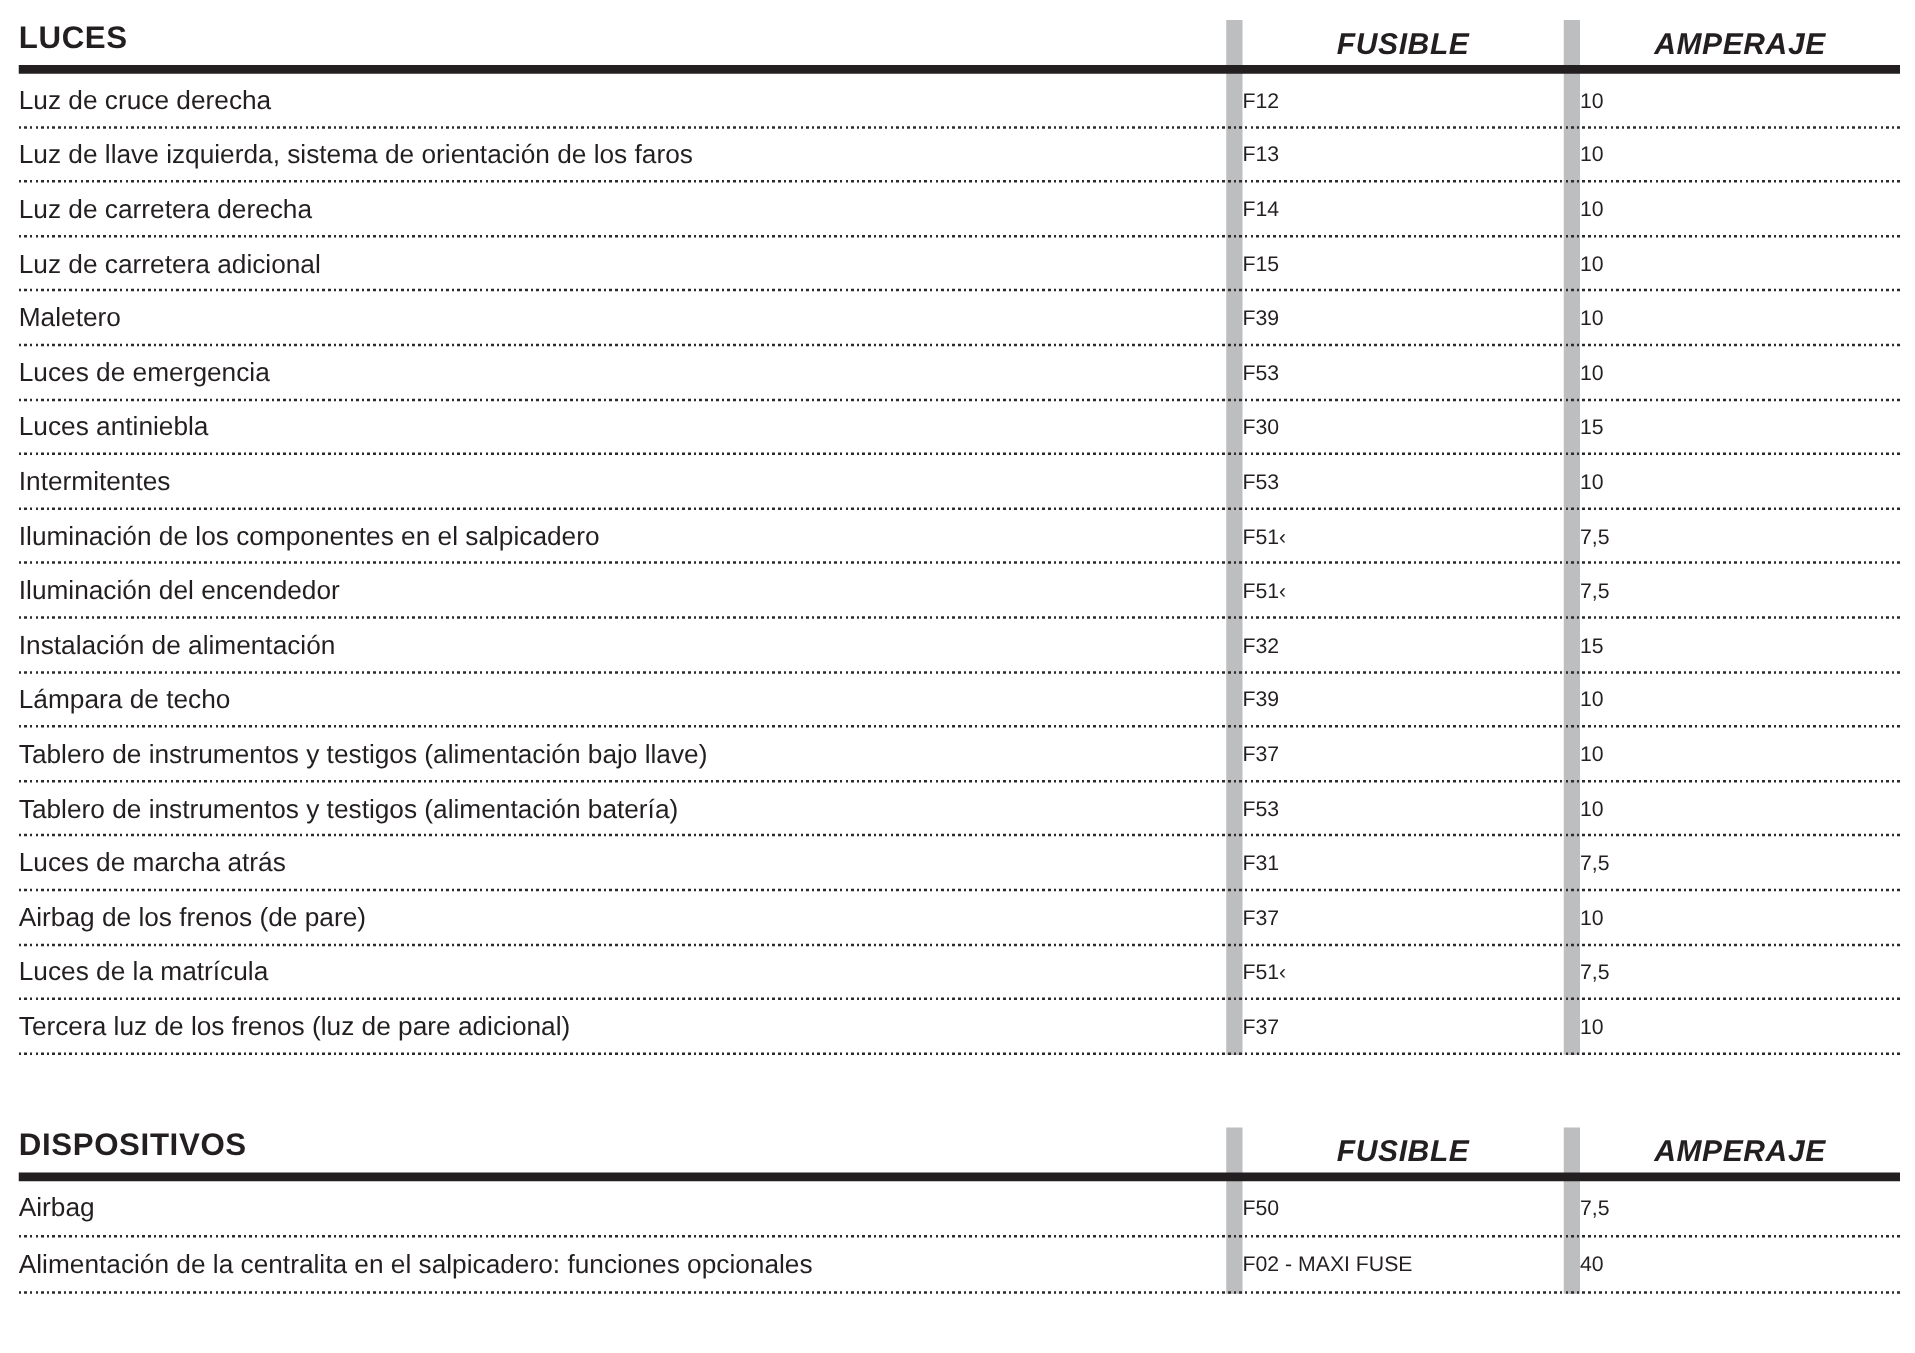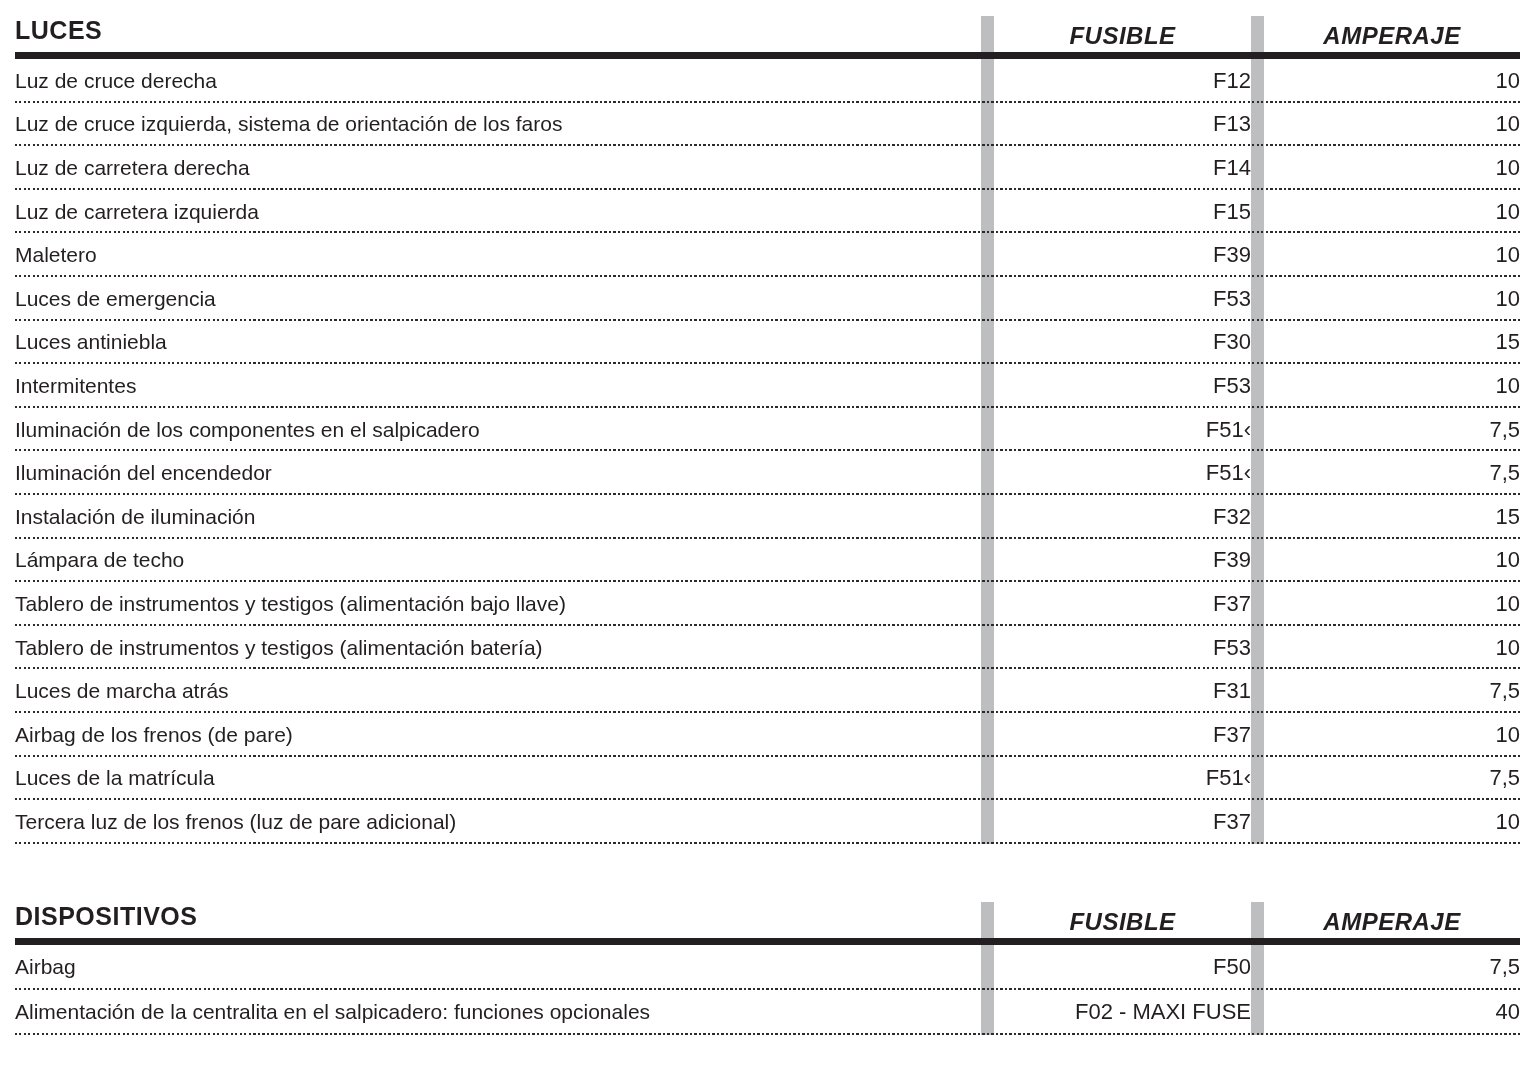--- a/index.html
+++ b/index.html
@@ -83,22 +83,22 @@
     height: 2px;
     background-image: repeating-linear-gradient(90deg, #2e2a2b 0 2px, transparent 2px 4.5px);
   }
   .c-label {
     font-size: 21px;
     padding-right: 8px;
     white-space: nowrap;
     overflow: hidden;
   }
   .c-fuse, .c-amp {
-    font-size: 22px;
-    text-align: right;
+    font-size: 17px;
+    text-align: left;
     white-space: nowrap;
   }
 </style>
 </head>
 <body>
 
 <div class="page">
 
   <section class="fuse-table t1">
     <div class="bar bar-1"></div>
@@ -113,35 +113,35 @@
     <div class="rule"></div>
     <div class="tbody">
         <div class="trow grid-cols">
     <div class="c-label">Luz de cruce derecha</div>
     <div></div>
     <div class="c-fuse">F12</div>
     <div></div>
     <div class="c-amp">10</div>
   </div>
         <div class="trow grid-cols">
-    <div class="c-label">Luz de cruce izquierda, sistema de orientación de los faros</div>
+    <div class="c-label">Luz de llave izquierda, sistema de orientación de los faros</div>
     <div></div>
     <div class="c-fuse">F13</div>
     <div></div>
     <div class="c-amp">10</div>
   </div>
         <div class="trow grid-cols">
     <div class="c-label">Luz de carretera derecha</div>
     <div></div>
     <div class="c-fuse">F14</div>
     <div></div>
     <div class="c-amp">10</div>
   </div>
         <div class="trow grid-cols">
-    <div class="c-label">Luz de carretera izquierda</div>
+    <div class="c-label">Luz de carretera adicional</div>
     <div></div>
     <div class="c-fuse">F15</div>
     <div></div>
     <div class="c-amp">10</div>
   </div>
         <div class="trow grid-cols">
     <div class="c-label">Maletero</div>
     <div></div>
     <div class="c-fuse">F39</div>
     <div></div>
@@ -176,21 +176,21 @@
     <div class="c-amp">7,5</div>
   </div>
         <div class="trow grid-cols">
     <div class="c-label">Iluminación del encendedor</div>
     <div></div>
     <div class="c-fuse">F51‹</div>
     <div></div>
     <div class="c-amp">7,5</div>
   </div>
         <div class="trow grid-cols">
-    <div class="c-label">Instalación de iluminación</div>
+    <div class="c-label">Instalación de alimentación</div>
     <div></div>
     <div class="c-fuse">F32</div>
     <div></div>
     <div class="c-amp">15</div>
   </div>
         <div class="trow grid-cols">
     <div class="c-label">Lámpara de techo</div>
     <div></div>
     <div class="c-fuse">F39</div>
     <div></div>

